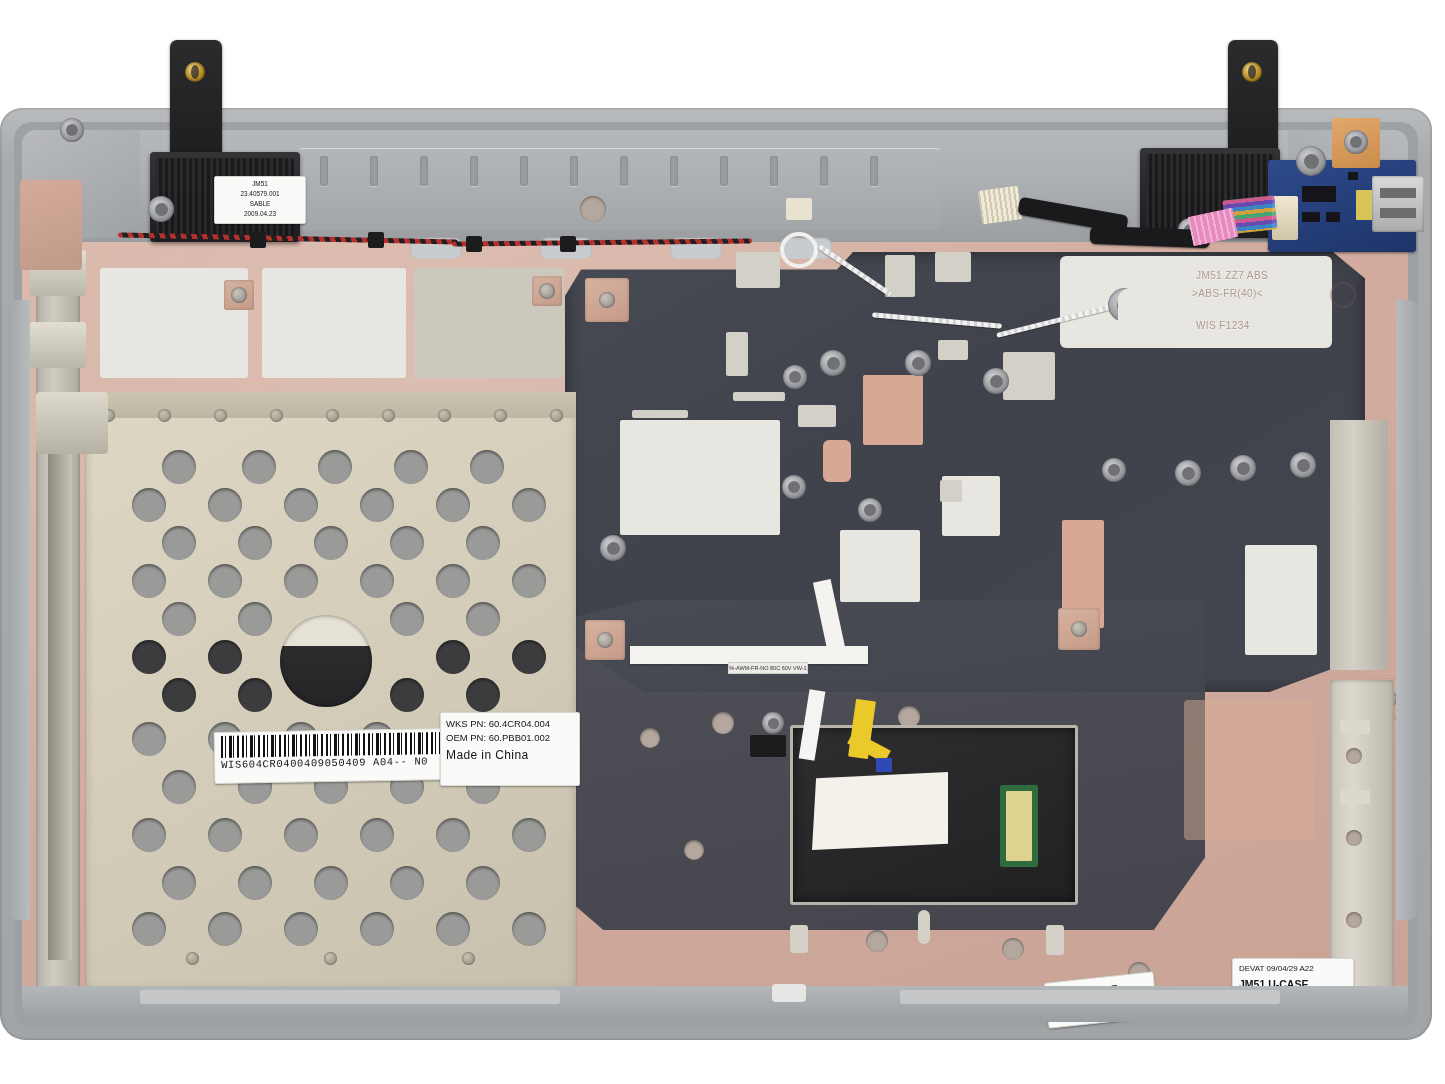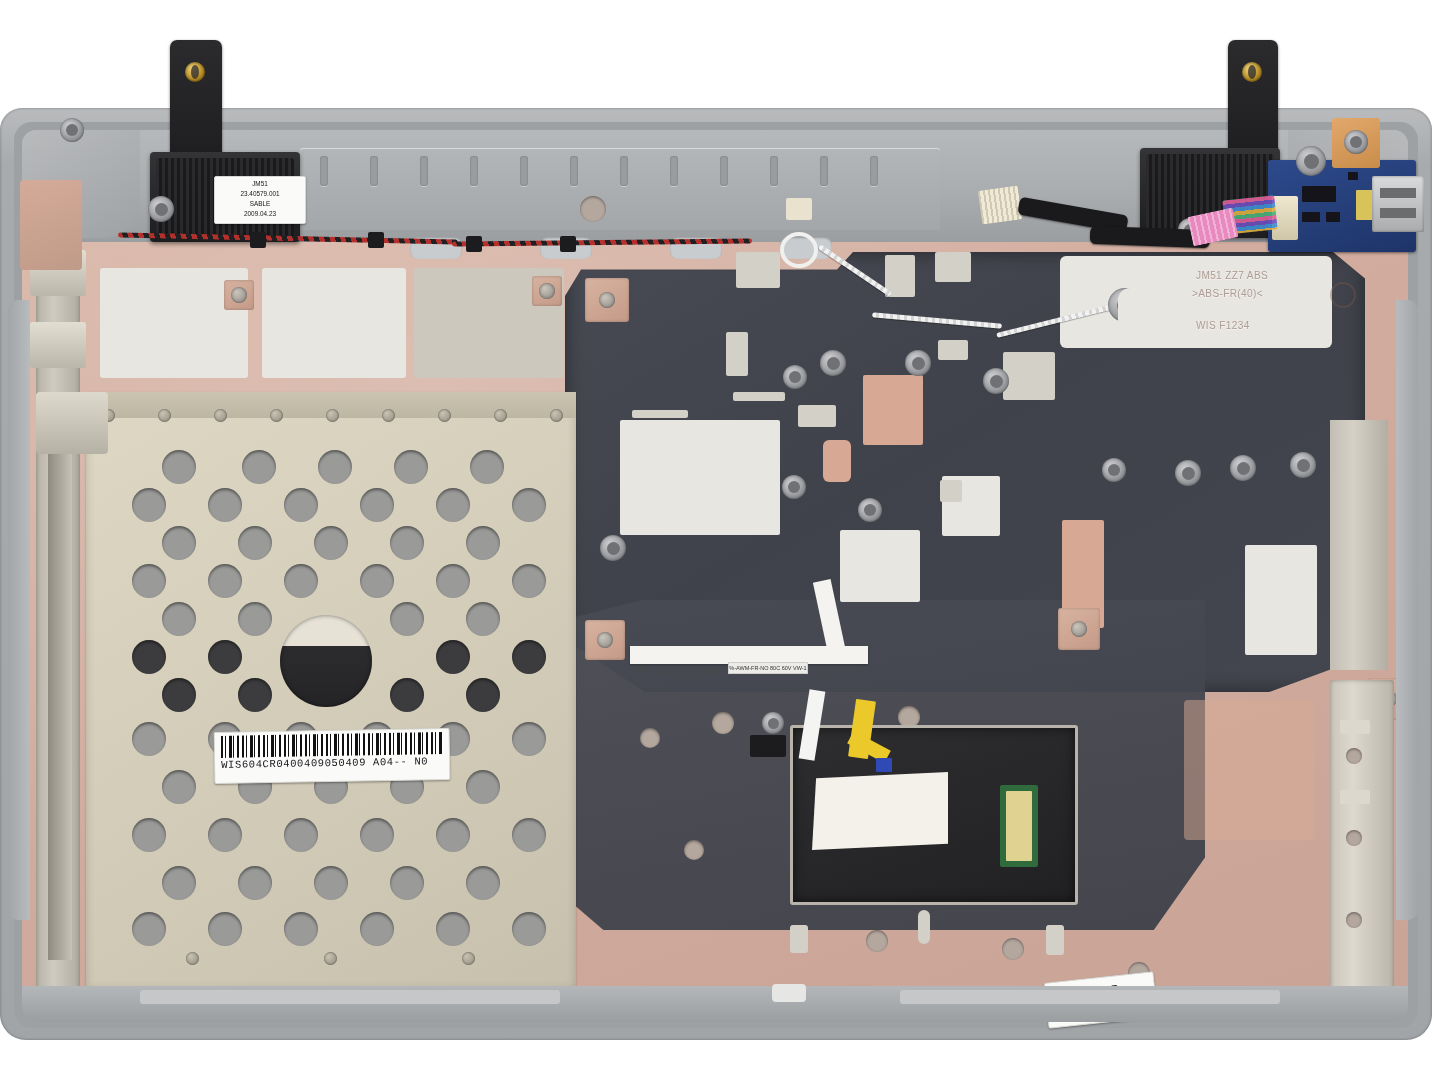--- a/index.html
+++ b/index.html
@@ -518,24 +518,33 @@
   <div class="abs" style="left:750px;top:735px;width:36px;height:22px;background:#1c1c1e;border-radius:2px;"></div>
   <div class="abs grommet" style="left:762px;top:712px;width:22px;height:22px;"></div>
 
   <div class="abs" id="botribbon"></div>
 
   <div class="label" id="label-barcode">
     <div id="barcode-bars"></div>
     <div id="barcode-text">WIS604CR0400409050409 A04-- N0</div>
   </div>
 
+  <div class="label" id="label-main">
+    <div>WKS PN: 60.4CR04.004</div>
+    <div>OEM PN: 60.PBB01.002</div>
+    <div class="mic">Made in  China</div>
+  </div>
 
   <div class="label" id="label-date">
     <div>09/04/30  B</div>
   </div>
 
+  <div class="label" id="label-devat">
+    <div>DEVAT 09/04/29 A22</div>
+    <div class="big">JM51 U-CASE</div>
+  </div>
 
   <div class="abs" style="left:22px;top:986px;width:1386px;height:36px;background:linear-gradient(180deg,#b4b7b9,#9b9ea1);border-radius:0 0 16px 16px;"></div>
   <div class="abs" style="left:140px;top:990px;width:420px;height:14px;background:#c5c7c9;border-radius:3px;"></div>
   <div class="abs" style="left:900px;top:990px;width:380px;height:14px;background:#c5c7c9;border-radius:3px;"></div>
   <div class="abs" style="left:772px;top:984px;width:34px;height:18px;background:#e6e6e4;border-radius:4px;"></div>
 
 </div>
 
 </body></html>

